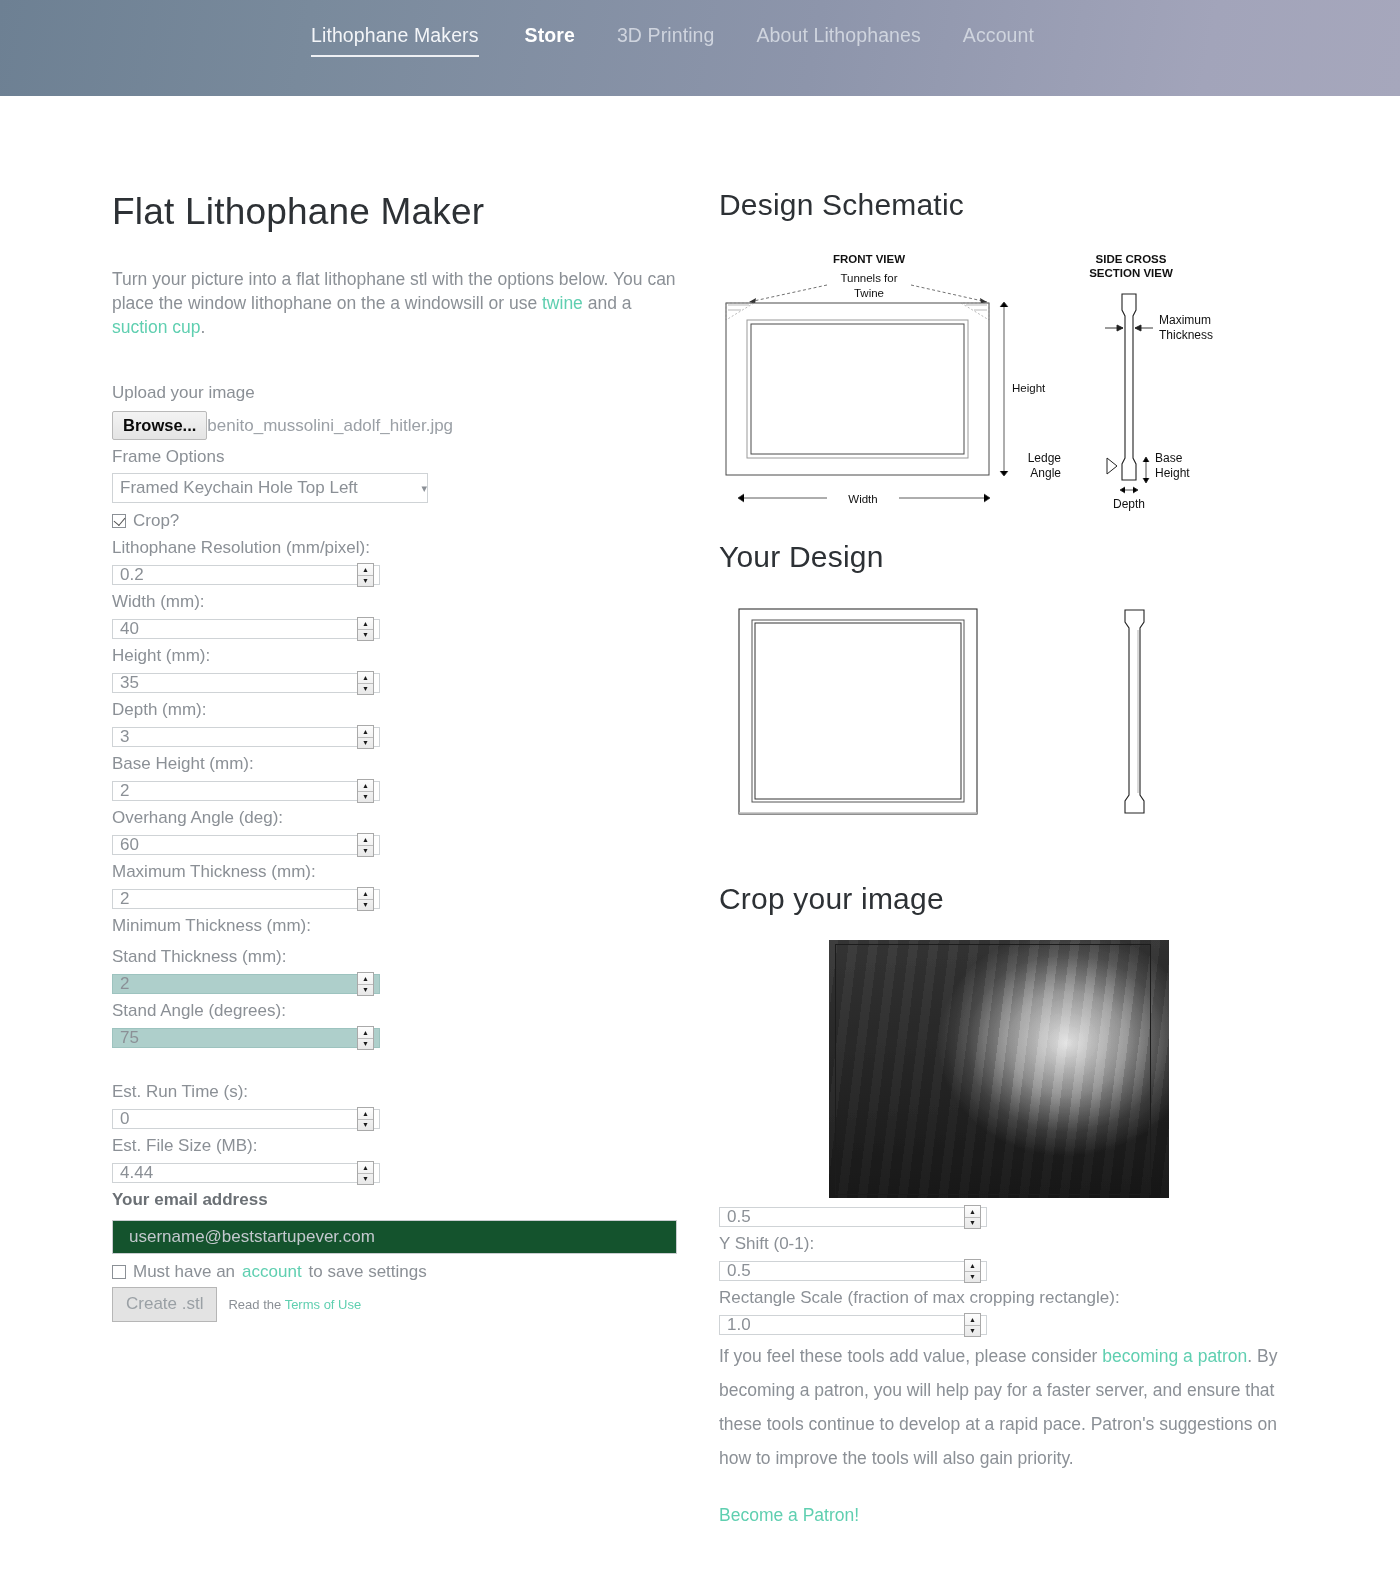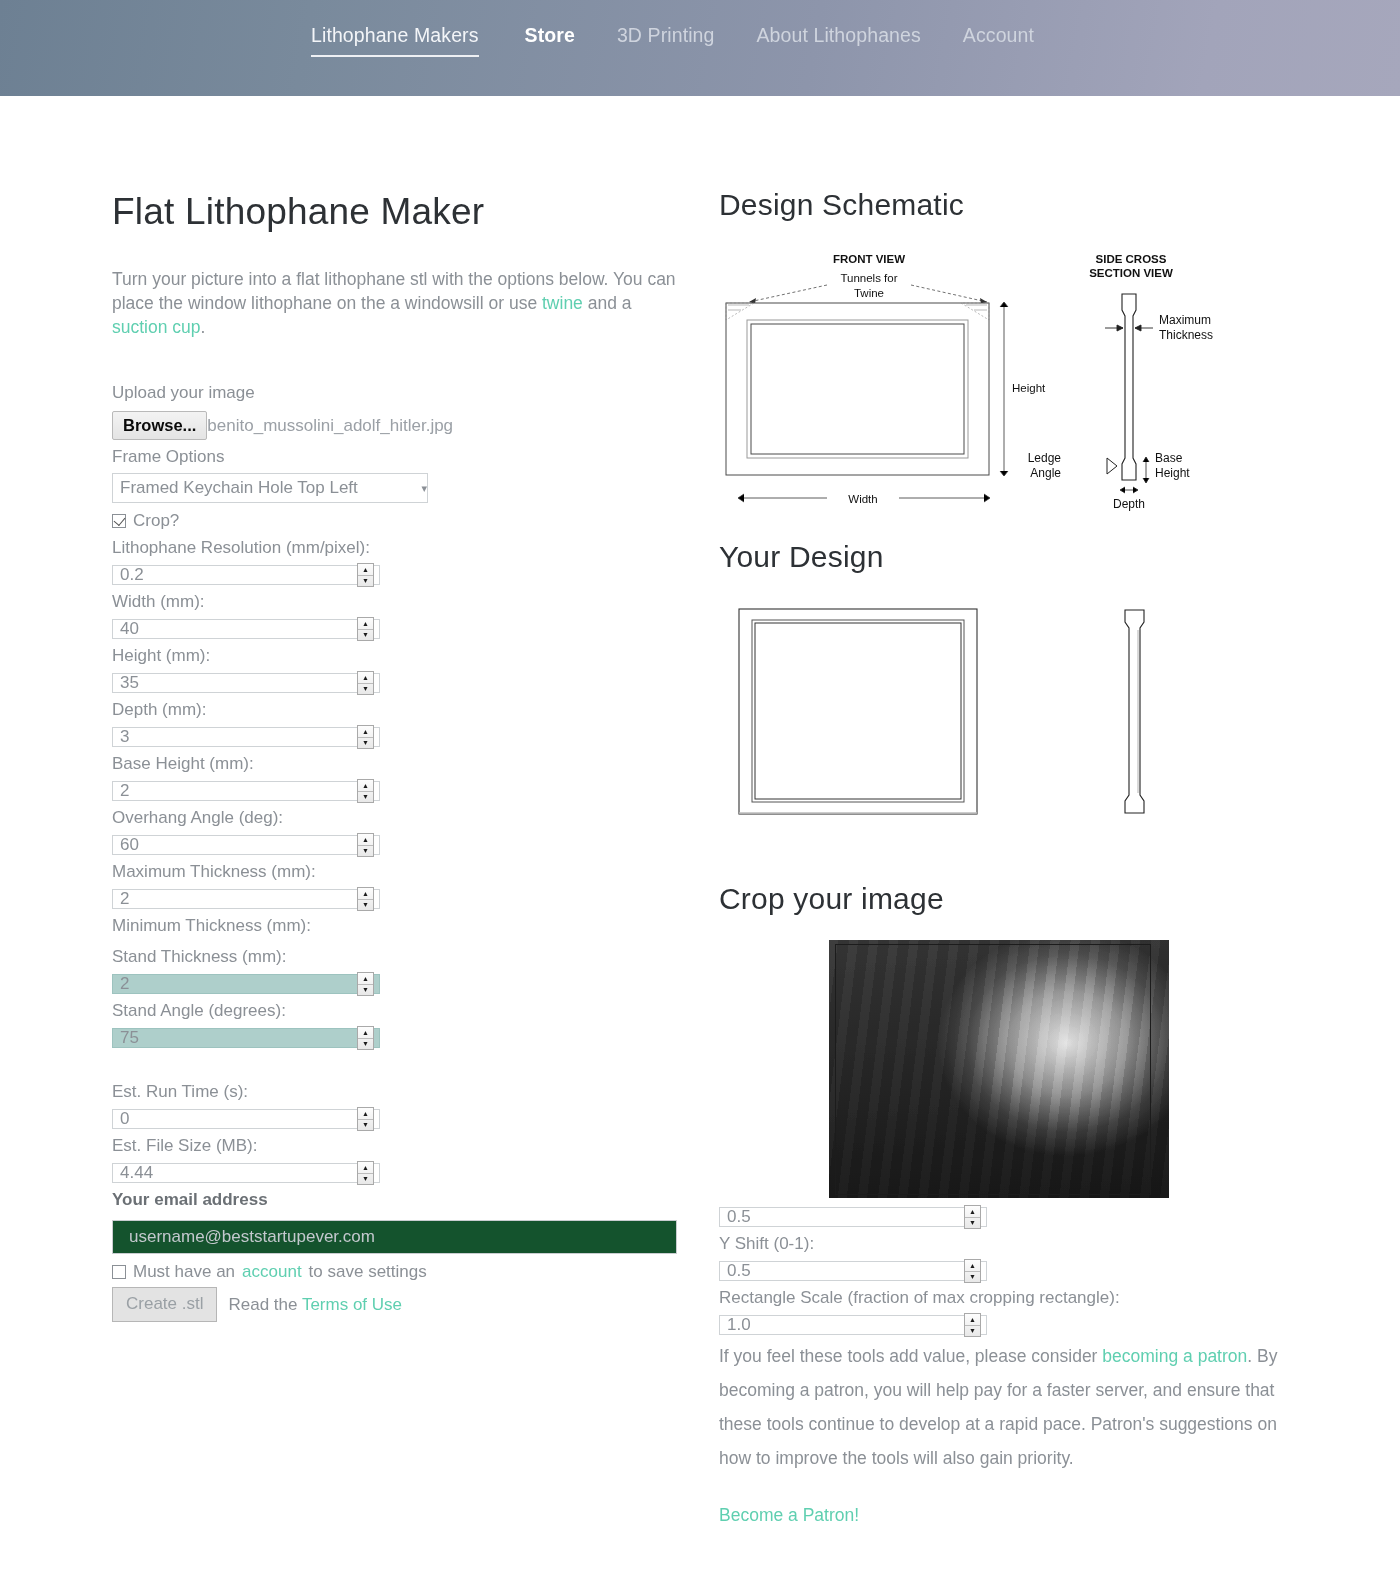--- a/index.html
+++ b/index.html
@@ -167,21 +167,21 @@
     margin: 6px 0 4px 0;
   }
   .create-row { display: flex; align-items: center; gap: 11px; margin-top: 5px; }
   .create-btn {
     background: #e3e3e3;
     border: 1px solid #b6b6b6;
     font-size: 17px; color: #9aa0a5;
     padding: 6px 13px 7px 13px;
     font-family: "Liberation Sans", sans-serif;
   }
-  .tou { font-size: 17px; color: #8b9096; }
+  .tou { font-size: 13px; color: #8b9096; }
 
   .spacer-26 { height: 26px; }
 
   
   .schematic { position: relative; width: 560px; height: 300px; margin-top: 6px; }
   .design-preview { position: relative; width: 560px; height: 290px; margin-top: 14px; }
 
   
   .crop-wrap { position: relative; width: 560px; height: 270px; margin-top: 14px; }
   .photo {

